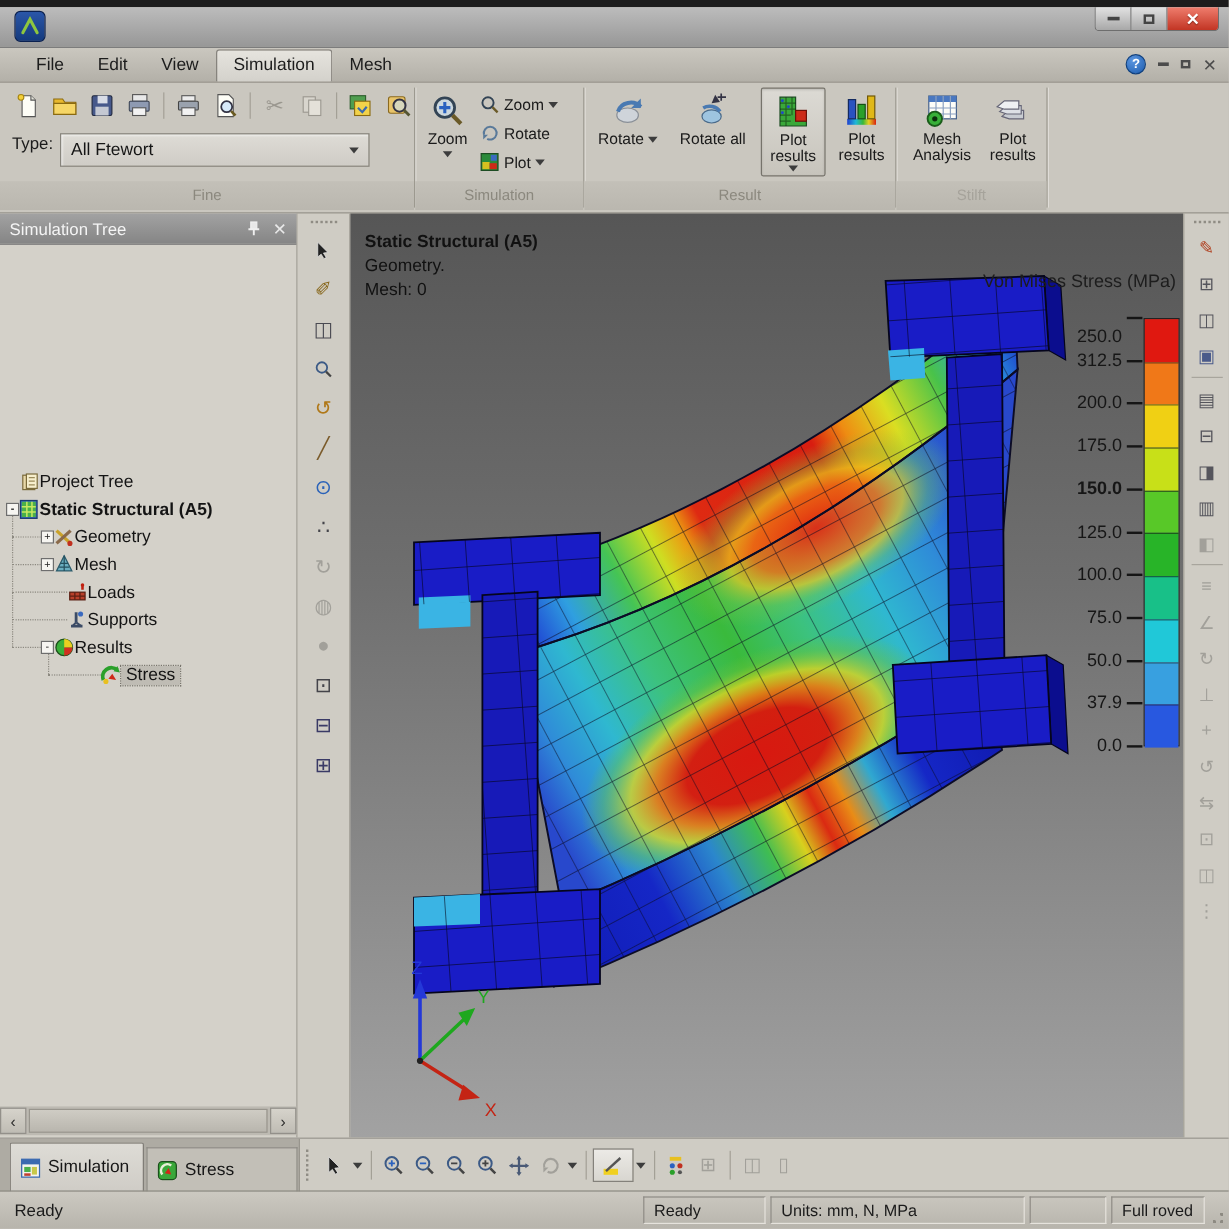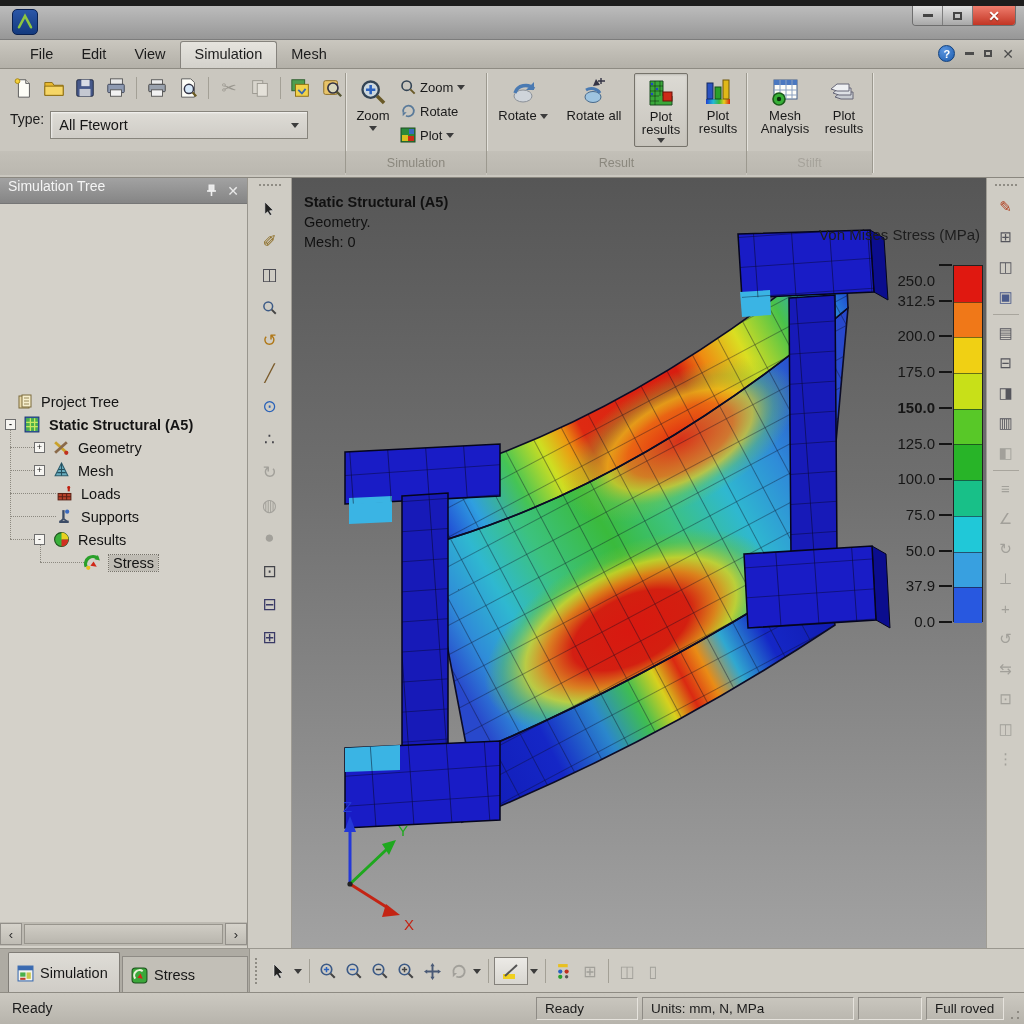--- a/index.html
+++ b/index.html
@@ -62,23 +62,23 @@
     border-radius:2px; box-shadow:inset 0 1px 2px rgba(0,0,0,.15); }
   .smallbtn { display:flex; align-items:center; gap:4px; font-size:13px; color:#1a1a1a; height:24px; padding:0 2px; }
 
   
   #main { left:0; top:178px; width:1024px; height:770px; }
 
   
   #tree-panel { left:0; top:0; width:248px; height:770px; background:#d4d1c9; border-right:1px solid #98958d; }
   #tree-header { position:absolute; left:0; top:0; width:100%; height:26px;
     background:linear-gradient(#a2a2a2,#858585); border-bottom:1px solid #767676;
-    display:flex; padding:0 8px; color:#f4f4f4; font-size:14px; }
+    display:flex; align-items:center; padding:0 8px; color:#f4f4f4; font-size:14px; }
   #tree-header .hicons { margin-left:auto; display:flex; gap:10px; align-items:center; color:#e8e8e8; font-size:13px; }
-  .trow { position:absolute; height:23px; display:flex; align-items:center; gap:8px; font-size:14.5px; color:#141414; }
+  .trow { position:absolute; height:23px; display:flex; align-items:center; gap:0; font-size:14.5px; color:#141414; }
   .trow.bold { font-weight:bold; }
   .trow .sel { background:#bfbcb4; outline:1px dotted #77746c; padding:0 4px; }
   .exp { width:11px; height:11px; border:1px solid #6e6e6e; background:#f6f5f1; font-size:9px;
     line-height:9px; text-align:center; color:#222; flex:0 0 auto; }
   .ticon { width:17px; height:17px; display:flex; align-items:center; justify-content:center; flex:0 0 auto; }
   .dotline { position:absolute; border-left:1px dotted #8c8980; width:0; }
   .dotstub { position:absolute; border-top:1px dotted #8c8980; height:0; }
   
   #tree-hscroll { position:absolute; left:0; top:744px; width:247px; height:24px; background:#bdbab2; display:flex; align-items:center; }
   .sbtn { width:22px; height:22px; display:flex; align-items:center; justify-content:center;
@@ -255,20 +255,21 @@
       </span>
   </div>
   <div id="type-row">
     <span id="type-label">Type:</span>
     <div id="type-dropdown">
       <span>All Ftewort</span>
       <span class="caret"></span>
     </div>
   </div>
   <div class="grp-label-row" style="left:0;width:345px"></div>
+  <div class="grp-label" style="left:0;width:345px">Fine</div>
 
   <div class="bigbtn" style="left:350px;width:46px">
     <span class="bicon">
       <svg width="28" height="28" viewBox="0 0 24 24">
           <circle cx="10" cy="10" r="7" fill="rgba(205,230,250,.55)" stroke="#345" stroke-width="2"></circle>
           <path d="M10 6v8M6 10h8" stroke="#2a62c0" stroke-width="2.2"></path>
           <path d="M15.5 15.5L21.5 21.5" stroke="#6a5a28" stroke-width="3"></path>
         </svg>
       </span>
     <span>Zoom</span>

